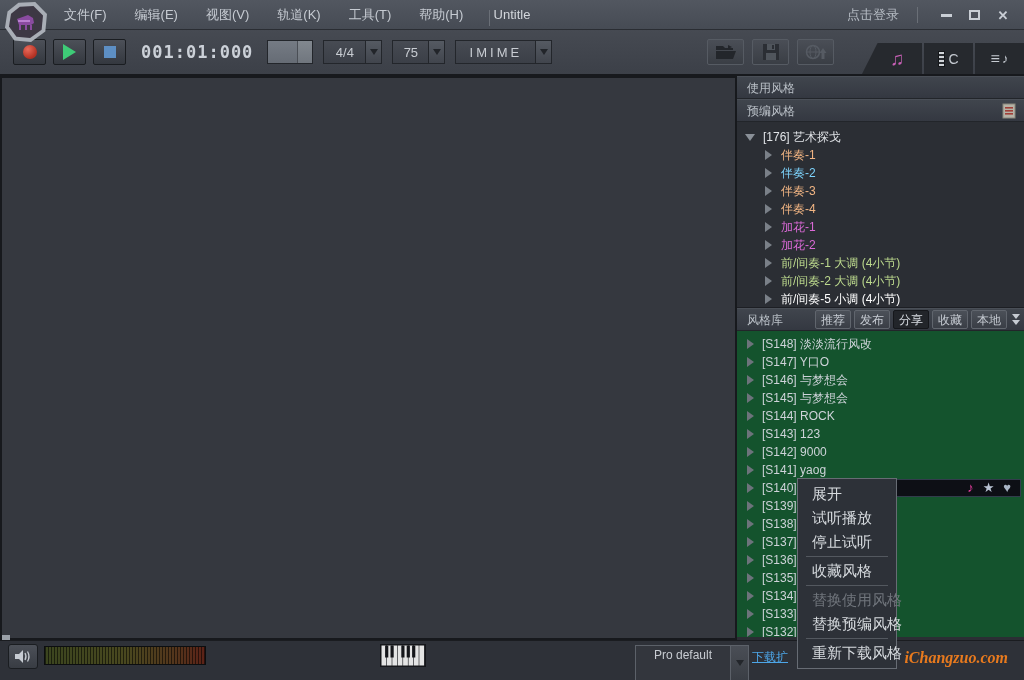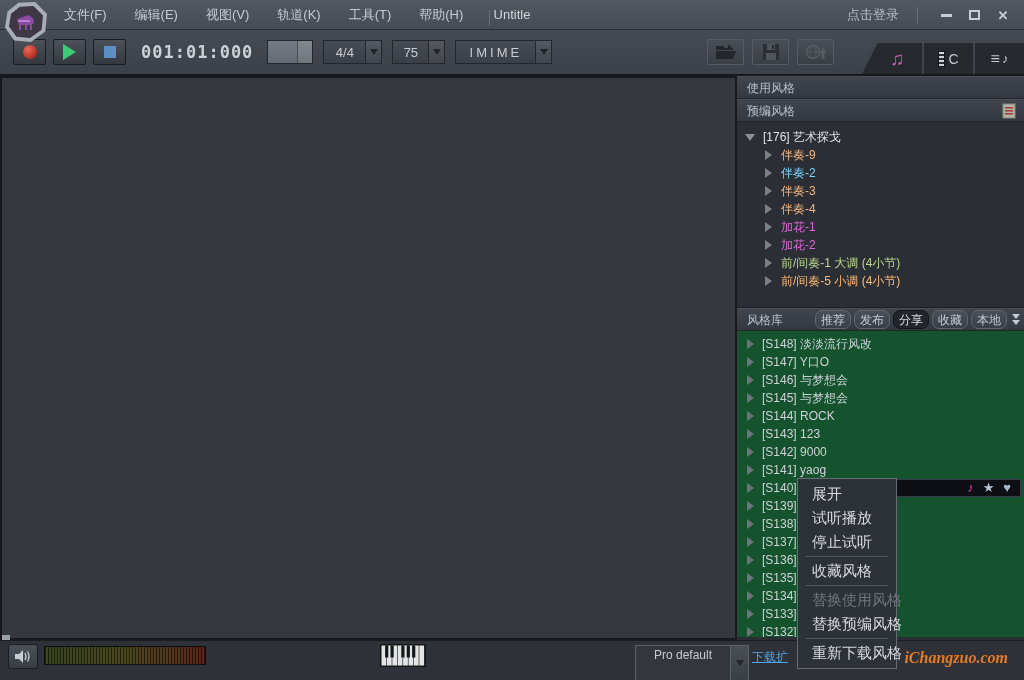--- a/index.html
+++ b/index.html
@@ -76,21 +76,21 @@
   .tree { height:186px; padding-top:6px; overflow:hidden; background:#2b2e34; border-bottom:1px solid #1d1f24; }
   .trow { height:18px; display:flex; align-items:center; font-size:12px; }
   .tri-down { width:0; height:0; border-top:7px solid #8a9098; border-left:5px solid transparent; border-right:5px solid transparent; margin-left:8px; }
   .tri-right { width:0; height:0; border-left:7px solid #7a8088; border-top:5px solid transparent; border-bottom:5px solid transparent; }
   .trow .tri-right { margin-left:28px; }
   .trow .lbl { margin-left:9px; }
   .root-lbl { color:#e0e3e7; margin-left:8px; }
   .libhead { display:flex; align-items:center; }
   .libtabs { position:absolute; right:4px; top:1px; display:flex; align-items:center; }
   .ltab { width:36px; height:19px; margin-right:3px; font-size:12px; color:#c6cbd2;
-    background:linear-gradient(#4b5058,#3a3e46); border:1px solid #60656d; border-radius:7px;
+    background:linear-gradient(#4b5058,#3a3e46); border:1px solid #60656d; border-radius:2px;
     display:flex; align-items:center; justify-content:center; }
   .ltab.active { background:#22252a; border:1px solid #15171b; color:#d8dce2; }
   .dbl-arrow { display:flex; flex-direction:column; margin-left:2px; }
   .dbl-arrow i { width:0; height:0; border-top:5px solid #c6cbd2; border-left:4px solid transparent; border-right:4px solid transparent; margin-bottom:1px; }
   .liblist { background:#14532d; height:306px; overflow:hidden; padding-top:4px; }
   .lrow { height:18px; display:flex; align-items:center; font-size:12px; color:#ced3d9; }
   .lrow .tri-right { margin-left:10px; border-left-color:#6d737b; }
   .lrow .lbl { margin-left:8px; white-space:nowrap; }
   .sel-box { flex:1; height:18px; margin-left:5px; margin-right:3px; background:#0d0f15;
     border:1px solid #323c4c; display:flex; align-items:center; justify-content:flex-end; }
@@ -267,21 +267,21 @@
       </span>
     </div>
     <div class="tree">
       <div class="trow">
         <span class="tri-down"></span>
         <span class="root-lbl">[176] 艺术探戈</span>
       </div>
       <div id="tree-items">
           <div class="trow">
             <span class="tri-right"></span>
-            <span class="lbl" style="color: rgb(242, 181, 131);">伴奏-9</span>
+            <span class="lbl" style="color: rgb(242, 181, 131);">伴奏-1</span>
           </div>
           <div class="trow">
             <span class="tri-right"></span>
             <span class="lbl" style="color: #7dd3fc;">伴奏-2</span>
           </div>
           <div class="trow">
             <span class="tri-right"></span>
             <span class="lbl" style="color: rgb(242, 181, 131);">伴奏-3</span>
           </div>
           <div class="trow">
@@ -295,21 +295,25 @@
           <div class="trow">
             <span class="tri-right"></span>
             <span class="lbl" style="color: rgb(220, 106, 216);">加花-2</span>
           </div>
           <div class="trow">
             <span class="tri-right"></span>
             <span class="lbl" style="color: rgb(188, 217, 141);">前/间奏-1 大调 (4小节)</span>
           </div>
           <div class="trow">
             <span class="tri-right"></span>
-            <span class="lbl" style="color: #fdba74;">前/间奏-5 小调 (4小节)</span>
+            <span class="lbl" style="color: rgb(188, 217, 141);">前/间奏-2 大调 (4小节)</span>
+          </div>
+          <div class="trow">
+            <span class="tri-right"></span>
+            <span class="lbl" style="color: #ffffff;">前/间奏-5 小调 (4小节)</span>
           </div>
         </div>
     </div>
     <div class="phead libhead">
       <span>风格库</span>
       <div class="libtabs">
         <span id="ltab-slot" style="display: flex;">
             <div class="ltab">推荐</div>
             <div class="ltab">发布</div>
             <div class="ltab active">分享</div>

